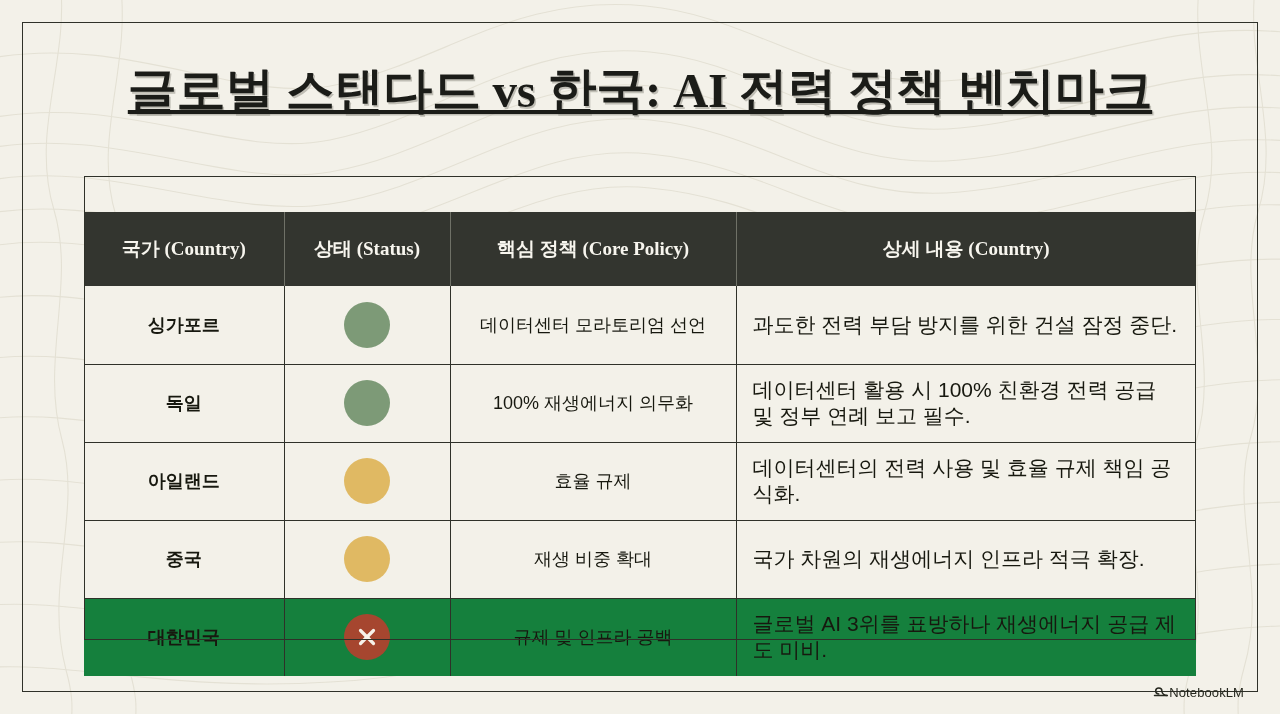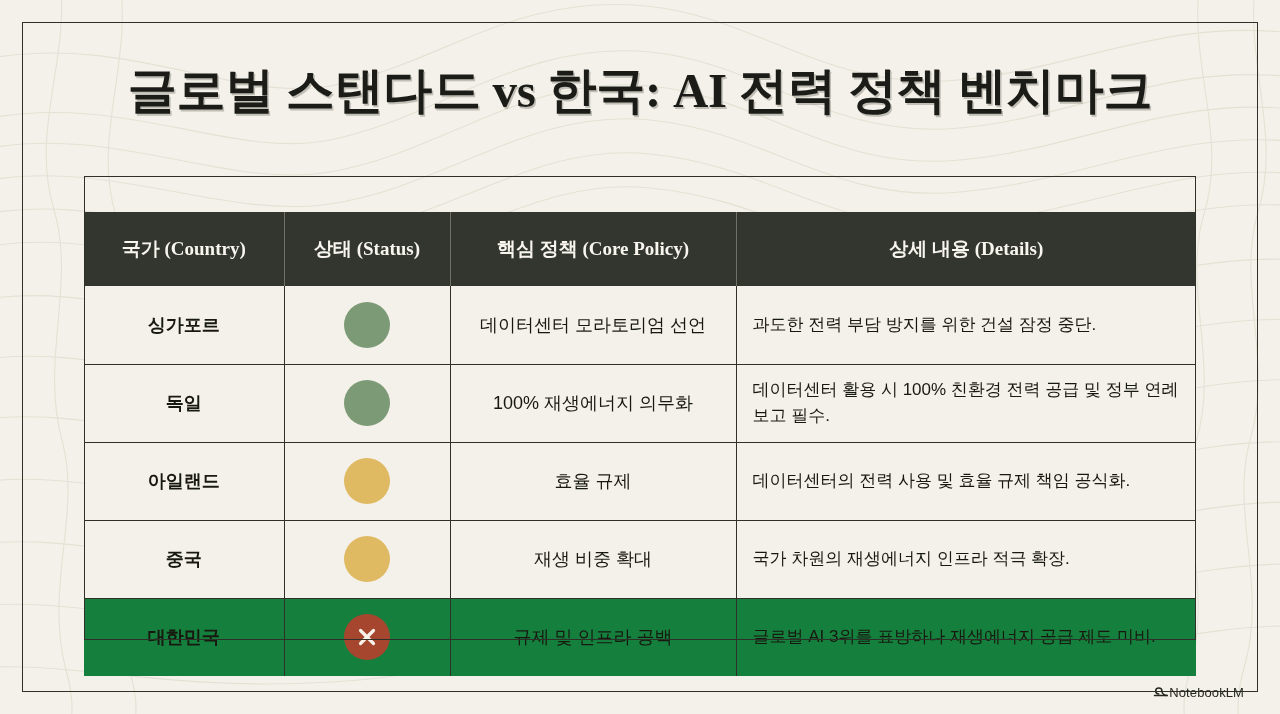--- a/index.html
+++ b/index.html
@@ -45,20 +45,21 @@
     top: 62px;
     text-align: center;
     font-family: "Liberation Serif", "DejaVu Serif", serif;
     font-weight: bold;
     font-size: 49px;
     line-height: 58px;
     letter-spacing: -0.3px;
     color: #1b1c18;
     text-shadow: 1.5px 1.5px 0 rgba(150,148,138,0.55);
     white-space: nowrap;
+    text-decoration: underline;
   }
 
   
   #table-wrap {
     position: absolute;
     left: 84px;
     top: 176px;
     width: 1112px;
     margin-top: 36px;
   }
@@ -108,21 +109,21 @@
   }
   td.status { text-align: center; padding: 0; }
   td.policy {
     text-align: center;
     font-weight: normal;
     font-size: 18px;
   }
   td.details {
     text-align: left;
     font-weight: normal;
-    font-size: 17px;
+    font-size: 21px;
     line-height: 26px;
     padding-left: 16px;
     padding-right: 14px;
   }
 
   
   tr.highlight td {
     background: #15803d;
     color: #17180f;
   }
@@ -211,21 +212,21 @@
       <col class="c-country">
       <col class="c-status">
       <col class="c-policy">
       <col class="c-details">
     </colgroup>
     <thead>
       <tr>
         <th>국가 (Country)</th>
         <th>상태 (Status)</th>
         <th>핵심 정책 (Core Policy)</th>
-        <th>상세 내용 (Details)</th>
+        <th>상세 내용 (Country)</th>
       </tr>
     </thead>
     <tbody>
 
       <tr>
         <td class="country">싱가포르</td>
         <td class="status">
           <span class="dot green"></span>
         </td>
         <td class="policy">데이터센터 모라토리엄 선언</td>

